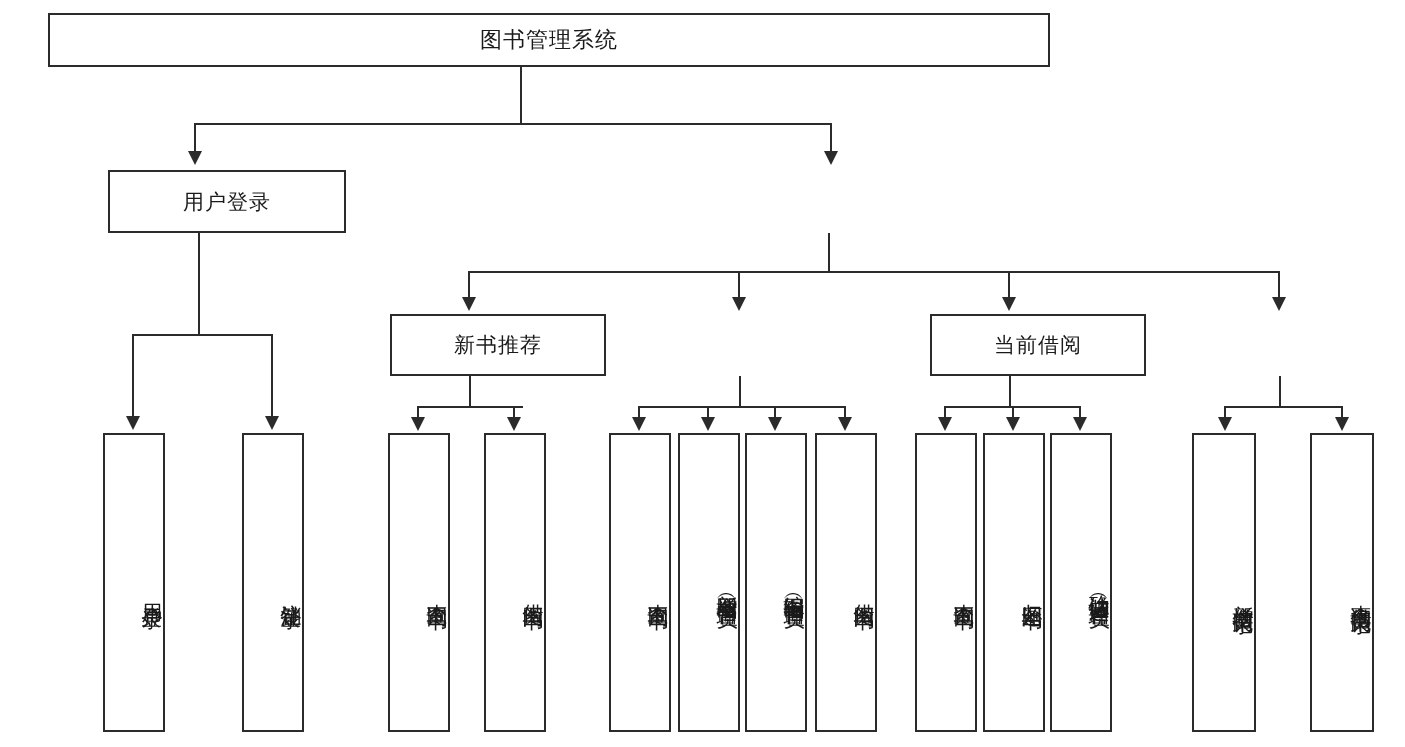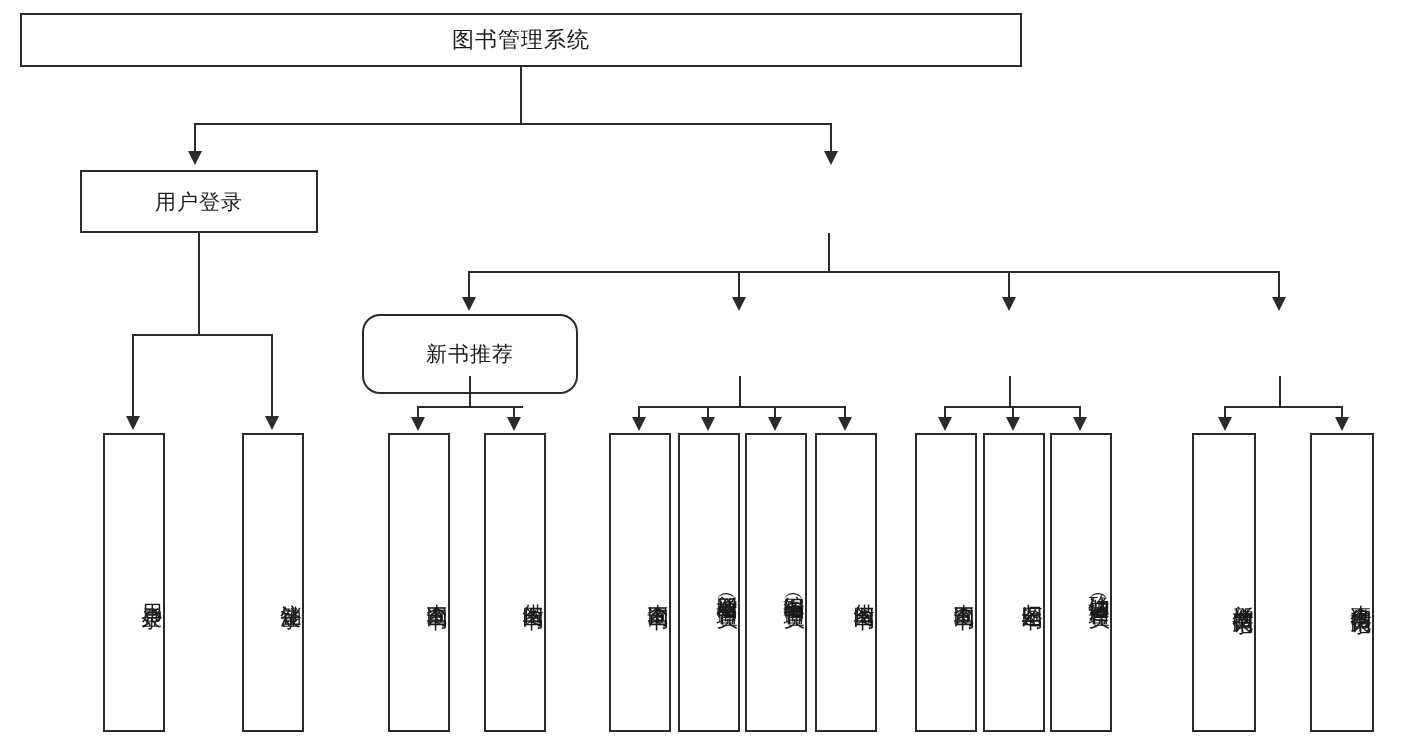--- a/index.html
+++ b/index.html
@@ -21,20 +21,21 @@
     background:#ffffff;
     border:2px solid #2b2b2b;
     display:flex;
     align-items:center;
     justify-content:center;
     color:#1a1a1a;
   }
   .node.h{
     font-size:21px;
     letter-spacing:1px;
+    margin-left:28px;
   }
   .node.root{font-size:22px;}
   .node.v{
     font-size:21px;
     writing-mode:vertical-rl;
     text-orientation:upright;
     letter-spacing:2px;
     align-items:flex-start;
     justify-content:center;
     padding-top:16px;
@@ -101,22 +102,25 @@
   <div class="ln h" style="left:468px;top:271px;width:812px;"></div>
   <div class="ln v" style="left:468px;top:271px;height:28px;"></div>
   <div class="arrow" style="left:462px;top:297px;"></div>
   <div class="ln v" style="left:738px;top:271px;height:28px;"></div>
   <div class="arrow" style="left:732px;top:297px;"></div>
   <div class="ln v" style="left:1008px;top:271px;height:28px;"></div>
   <div class="arrow" style="left:1002px;top:297px;"></div>
   <div class="ln v" style="left:1278px;top:271px;height:28px;"></div>
   <div class="arrow" style="left:1272px;top:297px;"></div>
 
-  <div class="node h" style="left:362px;top:314px;width:216px;height:80px;border-radius:18px;">
+  <div class="node h" style="left:362px;top:314px;width:216px;height:62px;">
     <span>新书推荐</span>
+  </div>
+  <div class="node h" style="left:902px;top:314px;width:216px;height:62px;">
+    <span>当前借阅</span>
   </div>
 
   <div class="ln v" style="left:469px;top:376px;height:30px;"></div>
   <div class="ln h" style="left:417px;top:406px;width:106px;"></div>
   <div class="ln v" style="left:417px;top:406px;height:13px;"></div>
   <div class="arrow" style="left:411px;top:417px;"></div>
   <div class="ln v" style="left:513px;top:406px;height:13px;"></div>
   <div class="arrow" style="left:507px;top:417px;"></div>
 
   <div class="ln v" style="left:739px;top:376px;height:30px;"></div>

